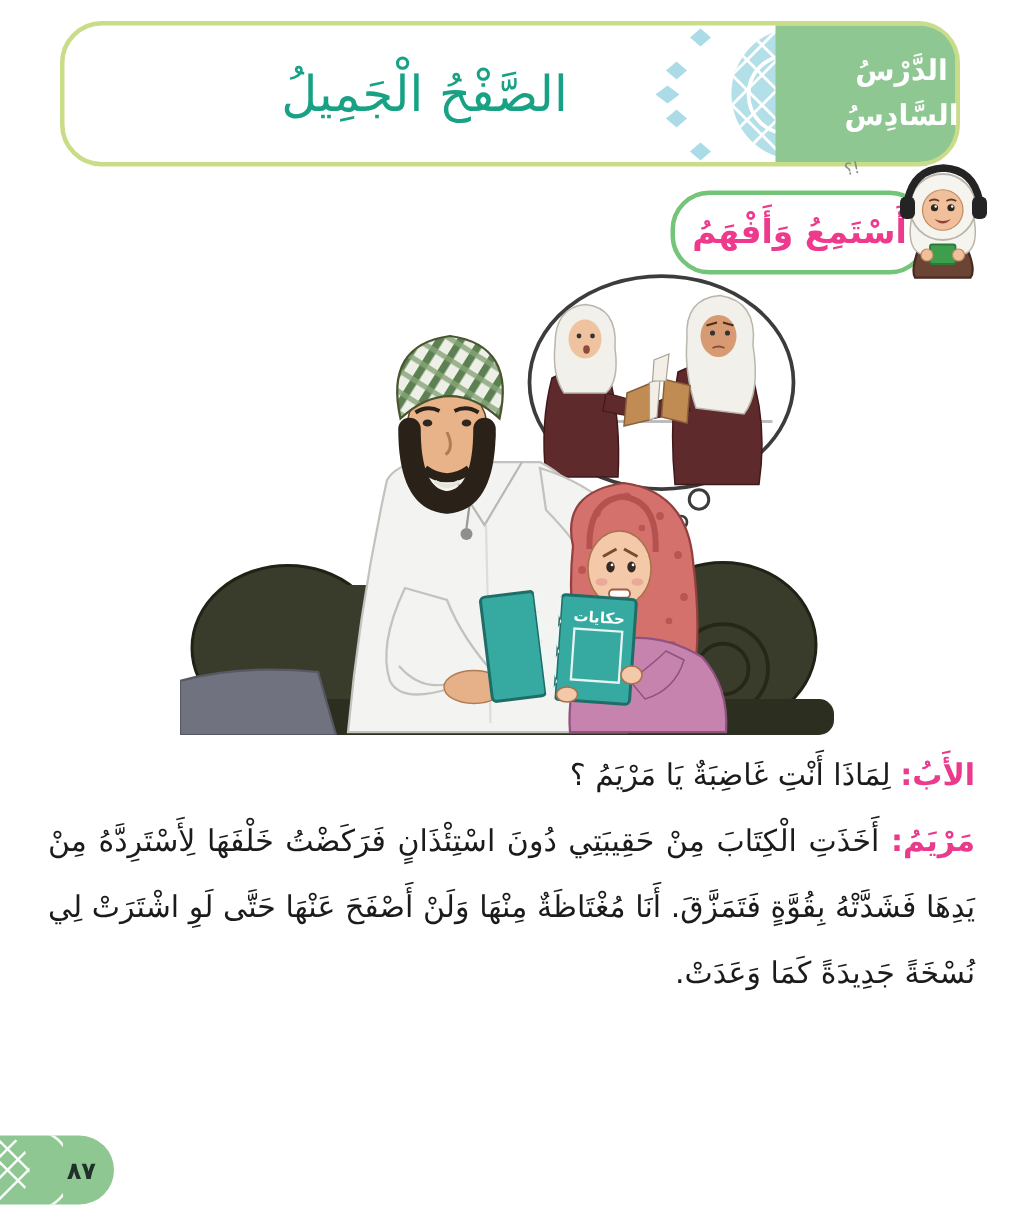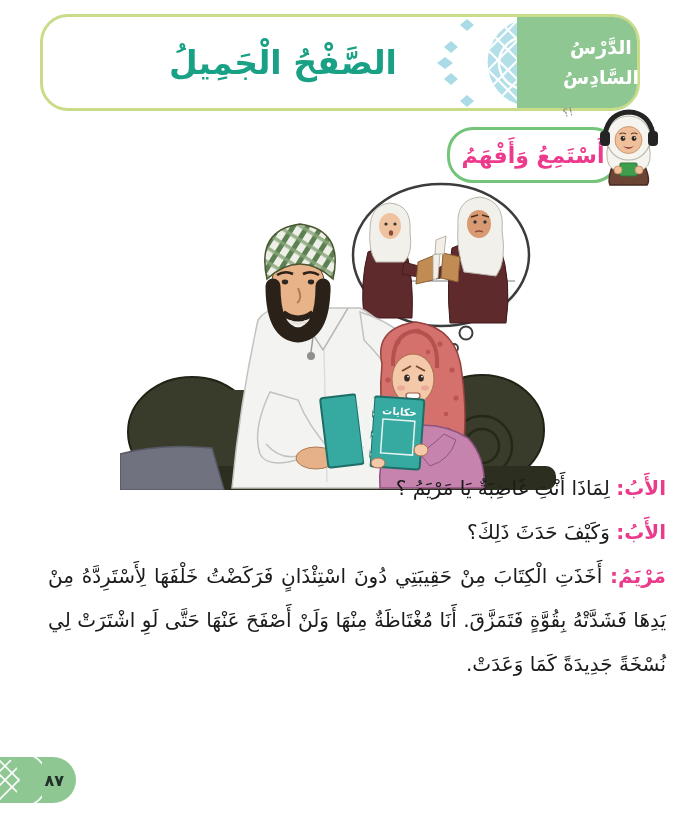--- a/index.html
+++ b/index.html
@@ -11,21 +11,21 @@
   .page { position:absolute; inset:0; background:#fff; }
 
   
   .header-box{
     position:absolute; left:40px; top:14px; width:600px; height:97px;
     background:#fff; border:3px solid #c9dc88; border-radius:28px;
   }
   .header-title{
     position:absolute; left:60px; top:0; width:360px; height:100%;
     display:flex; align-items:center; justify-content:center;
-    color:#18a184; font-weight:bold; font-size:33px; direction:rtl;
+    color:#18a184; font-weight:normal; font-size:33px; direction:rtl;
   }
   .lesson-badge{
     position:absolute; right:0; top:0; width:120px; height:100%;
     background:#8fc793; border-radius:0 24px 24px 0;
     display:flex; flex-direction:column; align-items:center; justify-content:center;
     gap:4px;
     padding-left:48px;
   }
   .lesson-badge span{ color:#fff; font-weight:bold; font-size:19px; direction:rtl; line-height:1.35; }
   .lesson-ornament{ position:absolute; right:112px; top:-2px; width:92px; height:95px; }
@@ -41,22 +41,22 @@
   .listener-mark{
     position:absolute; left:563px; top:106px; font-size:11px; color:#8a8a8a;
     transform:rotate(-12deg); direction:rtl;
   }
 
   
   .scene{ position:absolute; left:120px; top:182px; width:450px; height:308px; }
 
   
   .dialogue{
-    position:absolute; left:32px; top:466px; width:618px;
-    direction:rtl; text-align:justify;margin-left:16px;
+    position:absolute; left:32px; top:494px; width:618px;
+    direction:rtl; text-align:justify;
   }
   .dialogue p{ font-size:20px; line-height:44px; color:#1b1b1b; }
   .speaker{ color:#e93a8c; font-weight:bold; }
 
   
   .page-tab{
     position:absolute; left:0; top:757px; width:76px; height:46px;
     background:#8fc793; border-radius:0 23px 23px 0;
   }
   .page-tab .num{
@@ -253,24 +253,20 @@
       </g>
     </g>
   </svg>
 
   <div class="dialogue">
     <p>
       <span class="speaker">الأَبُ:</span>
       <span>لِمَاذَا أَنْتِ غَاضِبَةٌ يَا مَرْيَمُ ؟</span>
     </p>
     <p>
-      <span class="speaker">الأَبُ:</span>
-      <span>وَكَيْفَ حَدَثَ ذَلِكَ؟</span>
-    </p>
-    <p>
       <span class="speaker">مَرْيَمُ:</span>
       <span>أَخَذَتِ الْكِتَابَ مِنْ حَقِيبَتِي دُونَ اسْتِئْذَانٍ فَرَكَضْتُ خَلْفَهَا لِأَسْتَرِدَّهُ مِنْ يَدِهَا فَشَدَّتْهُ بِقُوَّةٍ فَتَمَزَّقَ. أَنَا مُغْتَاظَةٌ مِنْهَا وَلَنْ أَصْفَحَ عَنْهَا حَتَّى لَوِ اشْتَرَتْ لِي نُسْخَةً جَدِيدَةً كَمَا وَعَدَتْ.</span>
     </p>
   </div>
 
   <div class="page-tab">
     <svg class="tab-pattern" viewBox="0 0 42 46">
       <defs>
           <clipPath id="tabClip">
             <path d="M0,0 A26,26 0 0 1 0,46 Z" transform="translate(0,0)"></path>

